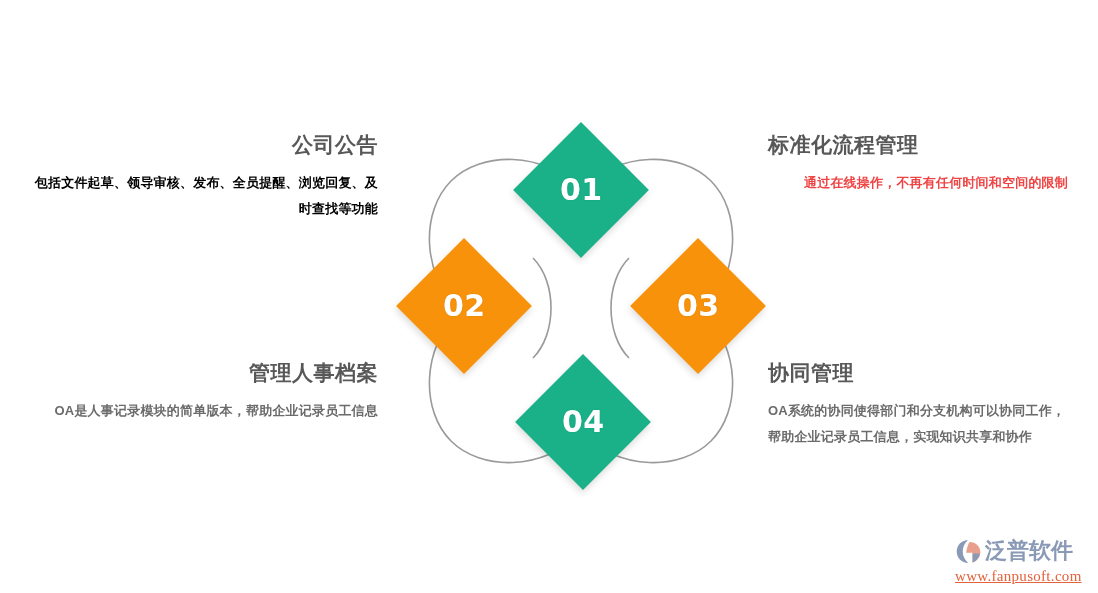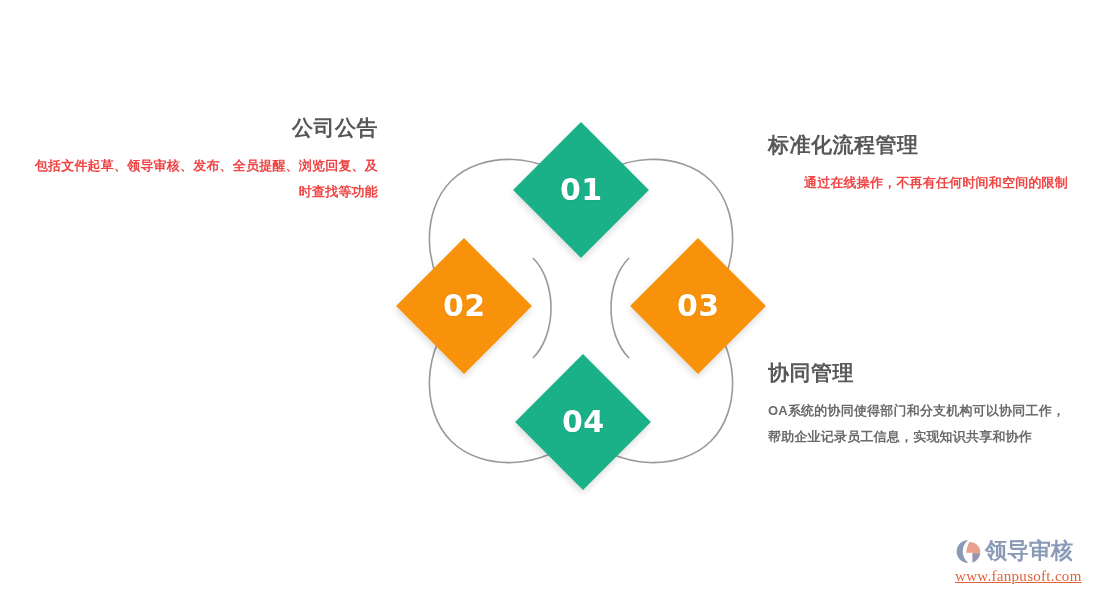--- a/index.html
+++ b/index.html
@@ -75,21 +75,21 @@
     font-size: 13px;
     font-weight: bold;
     color: #6b6b6b;
     line-height: 1.95;
     margin: 0;
     letter-spacing: 0.2px;
   }
   .align-right { text-align: right; }
   .align-left  { text-align: left; }
 
-  #block-tl { left:  30px; top: 115px; width: 348px; }
+  #block-tl { left:  30px; top: 132px; width: 348px; }
   #block-tr { left: 768px; top: 124px; width: 300px; }
   #block-bl { left:  20px; top: 360px; width: 358px; }
   #block-br { left: 768px; top: 360px; width: 300px; }
 
   
   #logo {
     position: absolute;
     left: 955px;
     top: 537px;
     width: 130px;
@@ -156,41 +156,45 @@
     <div class="diamond" id="diamond-03" style="background: rgb(247, 146, 10);">
       <span class="diamond-num">03</span>
     </div>
     <div class="diamond" id="diamond-04" style="background: rgb(26, 177, 136);">
       <span class="diamond-num">04</span>
     </div>
   </div>
 
   <div class="block align-right" id="block-tl">
     <h3 class="block-title" style="color: rgb(88, 88, 88);">公司公告</h3>
-    <p class="block-body" style="color: #ef4444;">包括文件起草、领导审核、发布、全员提醒、浏览回复、及时查找等功能</p>
+    <p class="block-body" style="color: #000000;">包括文件起草、领导审核、发布、全员提醒、浏览回复、及时查找等功能</p>
   </div>
 
   <div class="block align-left" id="block-tr">
     <h3 class="block-title" style="color: rgb(88, 88, 88); margin-top: 8px;">标准化流程管理</h3>
     <p class="block-body" style="color: #ef4444; text-align: right;">通过在线操作，不再有任何时间和空间的限制</p>
   </div>
 
+  <div class="block align-right" id="block-bl">
+    <h3 class="block-title" style="color: rgb(88, 88, 88);">管理人事档案</h3>
+    <p class="block-body" style="color: rgb(107, 107, 107);">OA是人事记录模块的简单版本，帮助企业记录员工信息</p>
+  </div>
 
   <div class="block align-left" id="block-br">
     <h3 class="block-title" style="color: rgb(88, 88, 88);">协同管理</h3>
     <p class="block-body" style="color: rgb(107, 107, 107);">OA系统的协同使得部门和分支机构可以协同工作，帮助企业记录员工信息，实现知识共享和协作</p>
   </div>
 
   <div id="logo">
     <div id="logo-row">
       <svg id="logo-mark" viewBox="0 0 40 40">
         <path d="M20 3 C10 3 2.5 10.5 2.5 20 C2.5 29.5 10 37 19.5 37
                  C14 32 11.5 26.5 11.5 20 C11.5 13.5 14 8 19.5 3 Z" fill="#8a9ab6"></path>
         <path d="M21.5 6 C31 6 37.5 12.5 37.5 21 C37.5 28 33 34 26 36
                  L26 22 L16.5 22 C17.5 13.5 20 8.5 21.5 6 Z" fill="#e8a08c"></path>
         <path d="M26 23 L37 23 C35.5 30 31.5 34.5 26 36.5 Z" fill="#8a9ab6"></path>
       </svg>
-      <span id="logo-name" style="color: rgb(138, 154, 182);">领导审核</span>
+      <span id="logo-name" style="color: rgb(138, 154, 182);">泛普软件</span>
     </div>
     <div id="logo-url" style="color: rgb(226, 98, 60); text-decoration: underline;">www.fanpusoft.com</div>
   </div>
 
 </div>
 
 </body></html>

